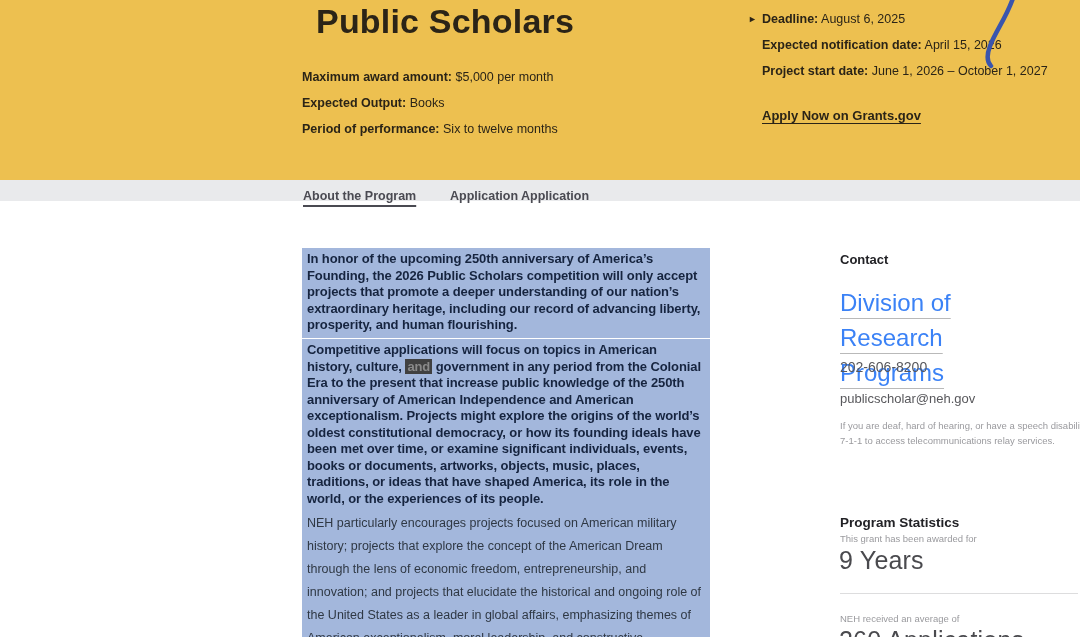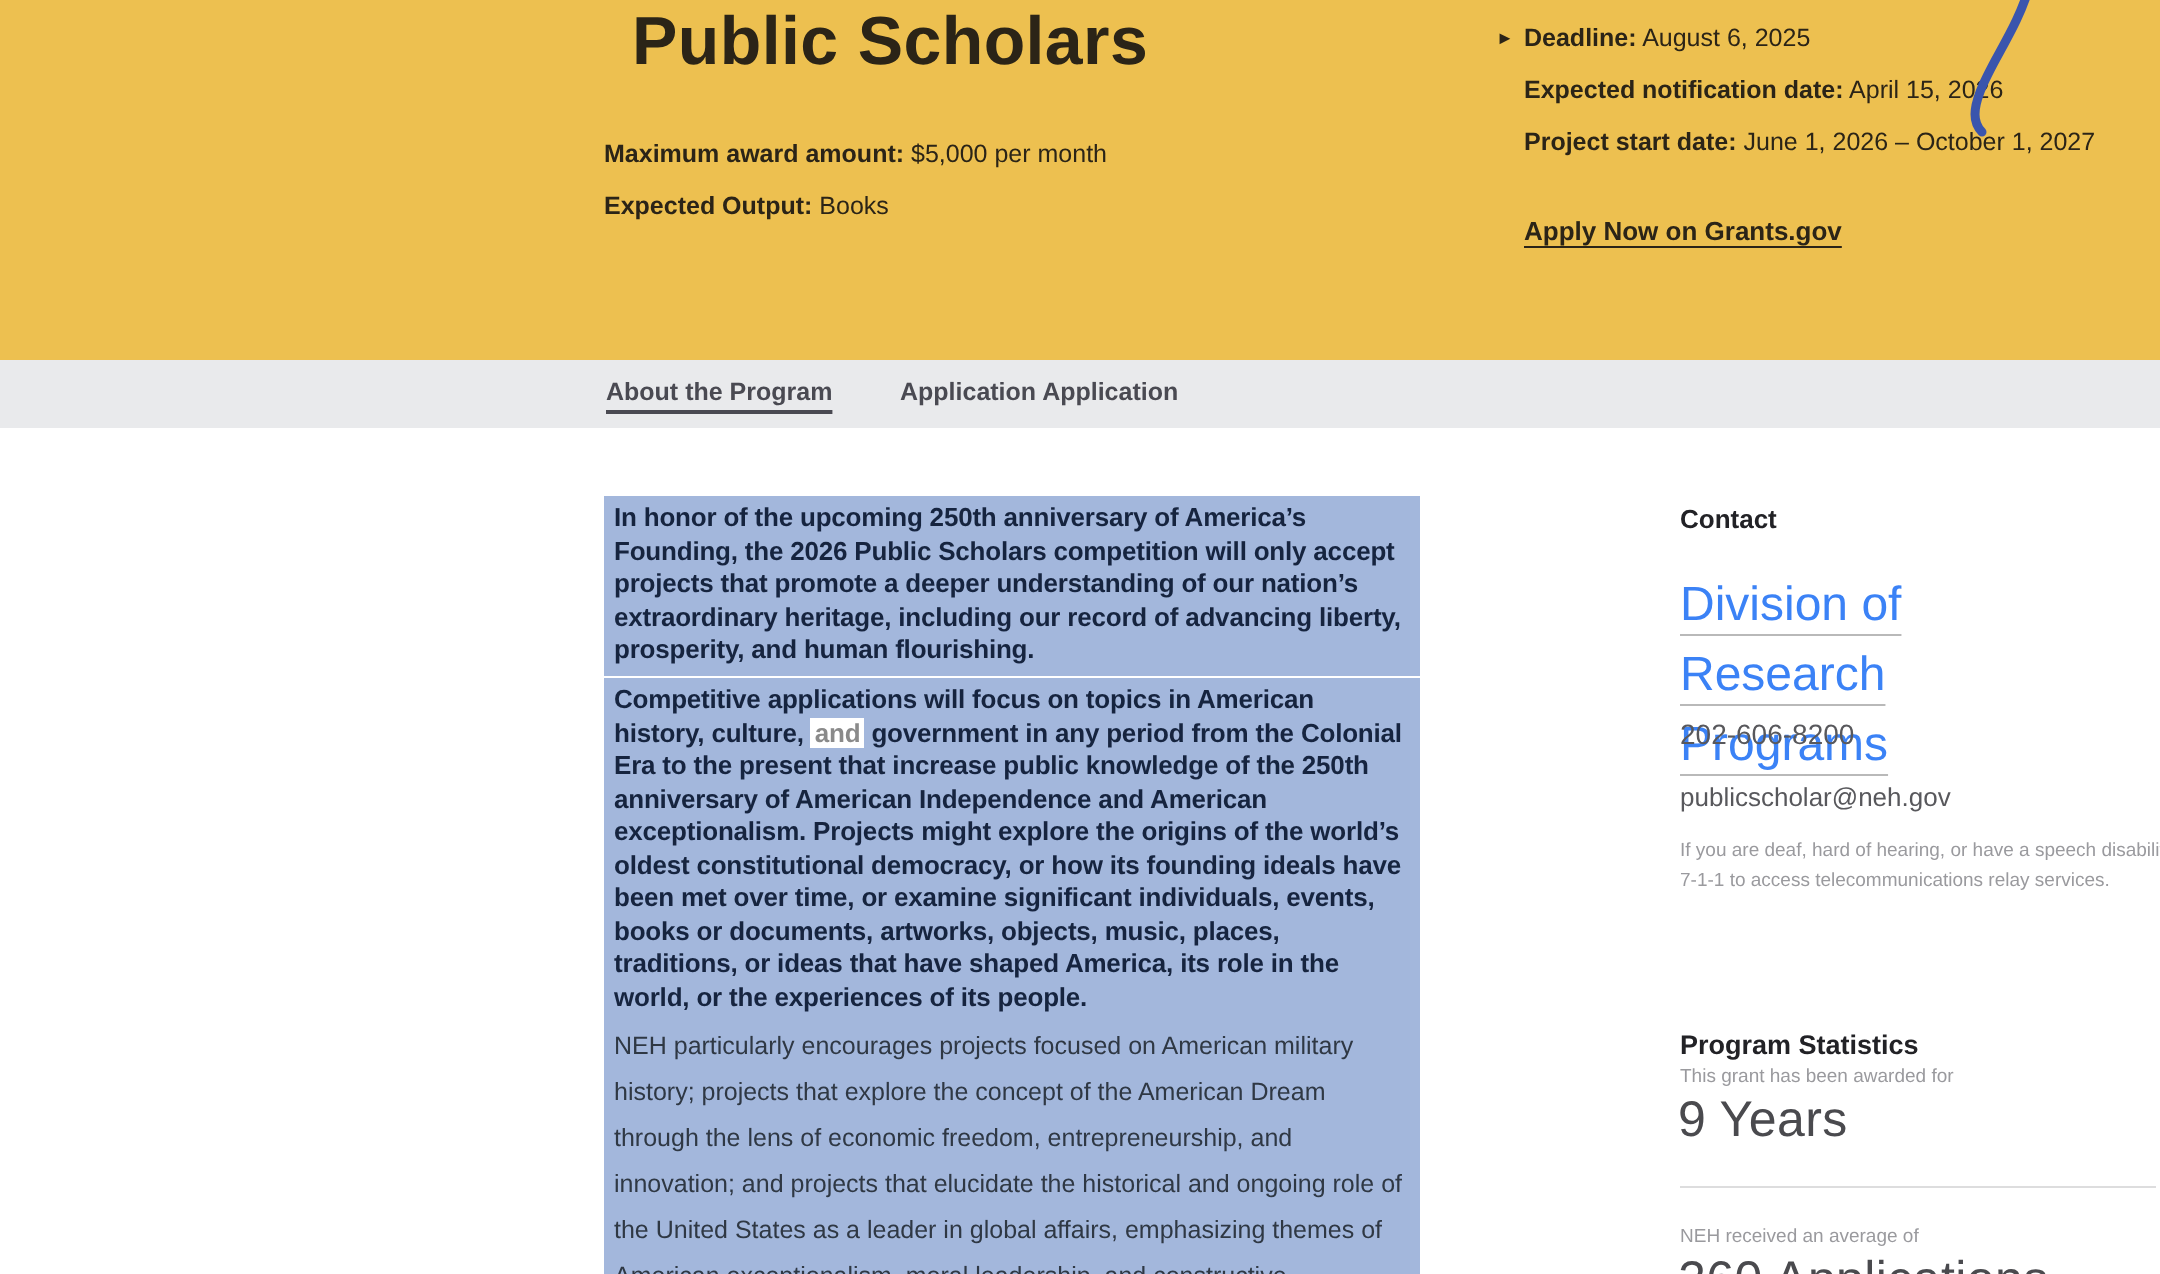--- a/index.html
+++ b/index.html
@@ -42,21 +42,21 @@
   .pen-annotation{
     position:absolute; left:955px; top:0; overflow:visible; pointer-events:none;
   }
   .pen-annotation path{
     fill:none; stroke:var(--annotation-blue,#3a55ad);
     stroke-width:4.5; stroke-linecap:round;
   }
 
   
   .tabstrip{
-    position:absolute; left:0; top:180px; width:1080px; height:34px;
+    position:absolute; left:0; top:180px; width:1080px; height:21px;
     background:var(--tabstrip-bg,#e9eaec);
   }
   .tab{
     position:absolute; top:0; height:34px; line-height:32px;
     font-size:12.5px; font-weight:bold; color:#4a4a52;
     cursor:pointer; white-space:nowrap;
   }
   .tab-active{ left:303px; text-decoration:underline; text-underline-offset:5px; text-decoration-thickness:1.5px; }
   .tab-plain{ left:450px; }
 
@@ -70,21 +70,21 @@
     font-weight:bold; font-size:13px; line-height:16.5px;
     color:#16243f; letter-spacing:-.1px;
   }
   .p1{ top:248px; }
   .p2{ top:339px; }
   .p3{
     top:508px; font-size:12.5px; line-height:23px; color:#2f3844;
     padding:4px 5px 5px 5px;
   }
   .and-word{
-    background:#ffffff; color:#8a8a8a;
+    background:#404040; color:#8a8a8a;
     padding:0 2px;
   }
 
   
   .side{ position:absolute; }
   .side-heading{ font-size:13px; font-weight:bold; color:#222226; }
   .contact-heading{ left:840px; top:252px; }
   .division-link{
     left:840px; top:285px; width:210px;
     font-size:24px; line-height:35px; color:#3b82f6;
@@ -119,20 +119,24 @@
     <h1 class="hero-title">Public Scholars</h1>
 
     <div class="meta-col meta-left">
       <div class="meta-row">
         <b>Maximum award amount:</b>
         <span>$5,000 per month</span>
       </div>
       <div class="meta-row">
         <b>Expected Output:</b>
         <span>Books</span>
+      </div>
+      <div class="meta-row">
+        <b>Period of performance:</b>
+        <span>Six to twelve months</span>
       </div>
     </div>
 
     <div class="meta-col meta-right">
       <div class="meta-row">
         <span class="arrow">►</span>
         <b>Deadline:</b>
         <span>August 6, 2025</span>
       </div>
       <div class="meta-row">

